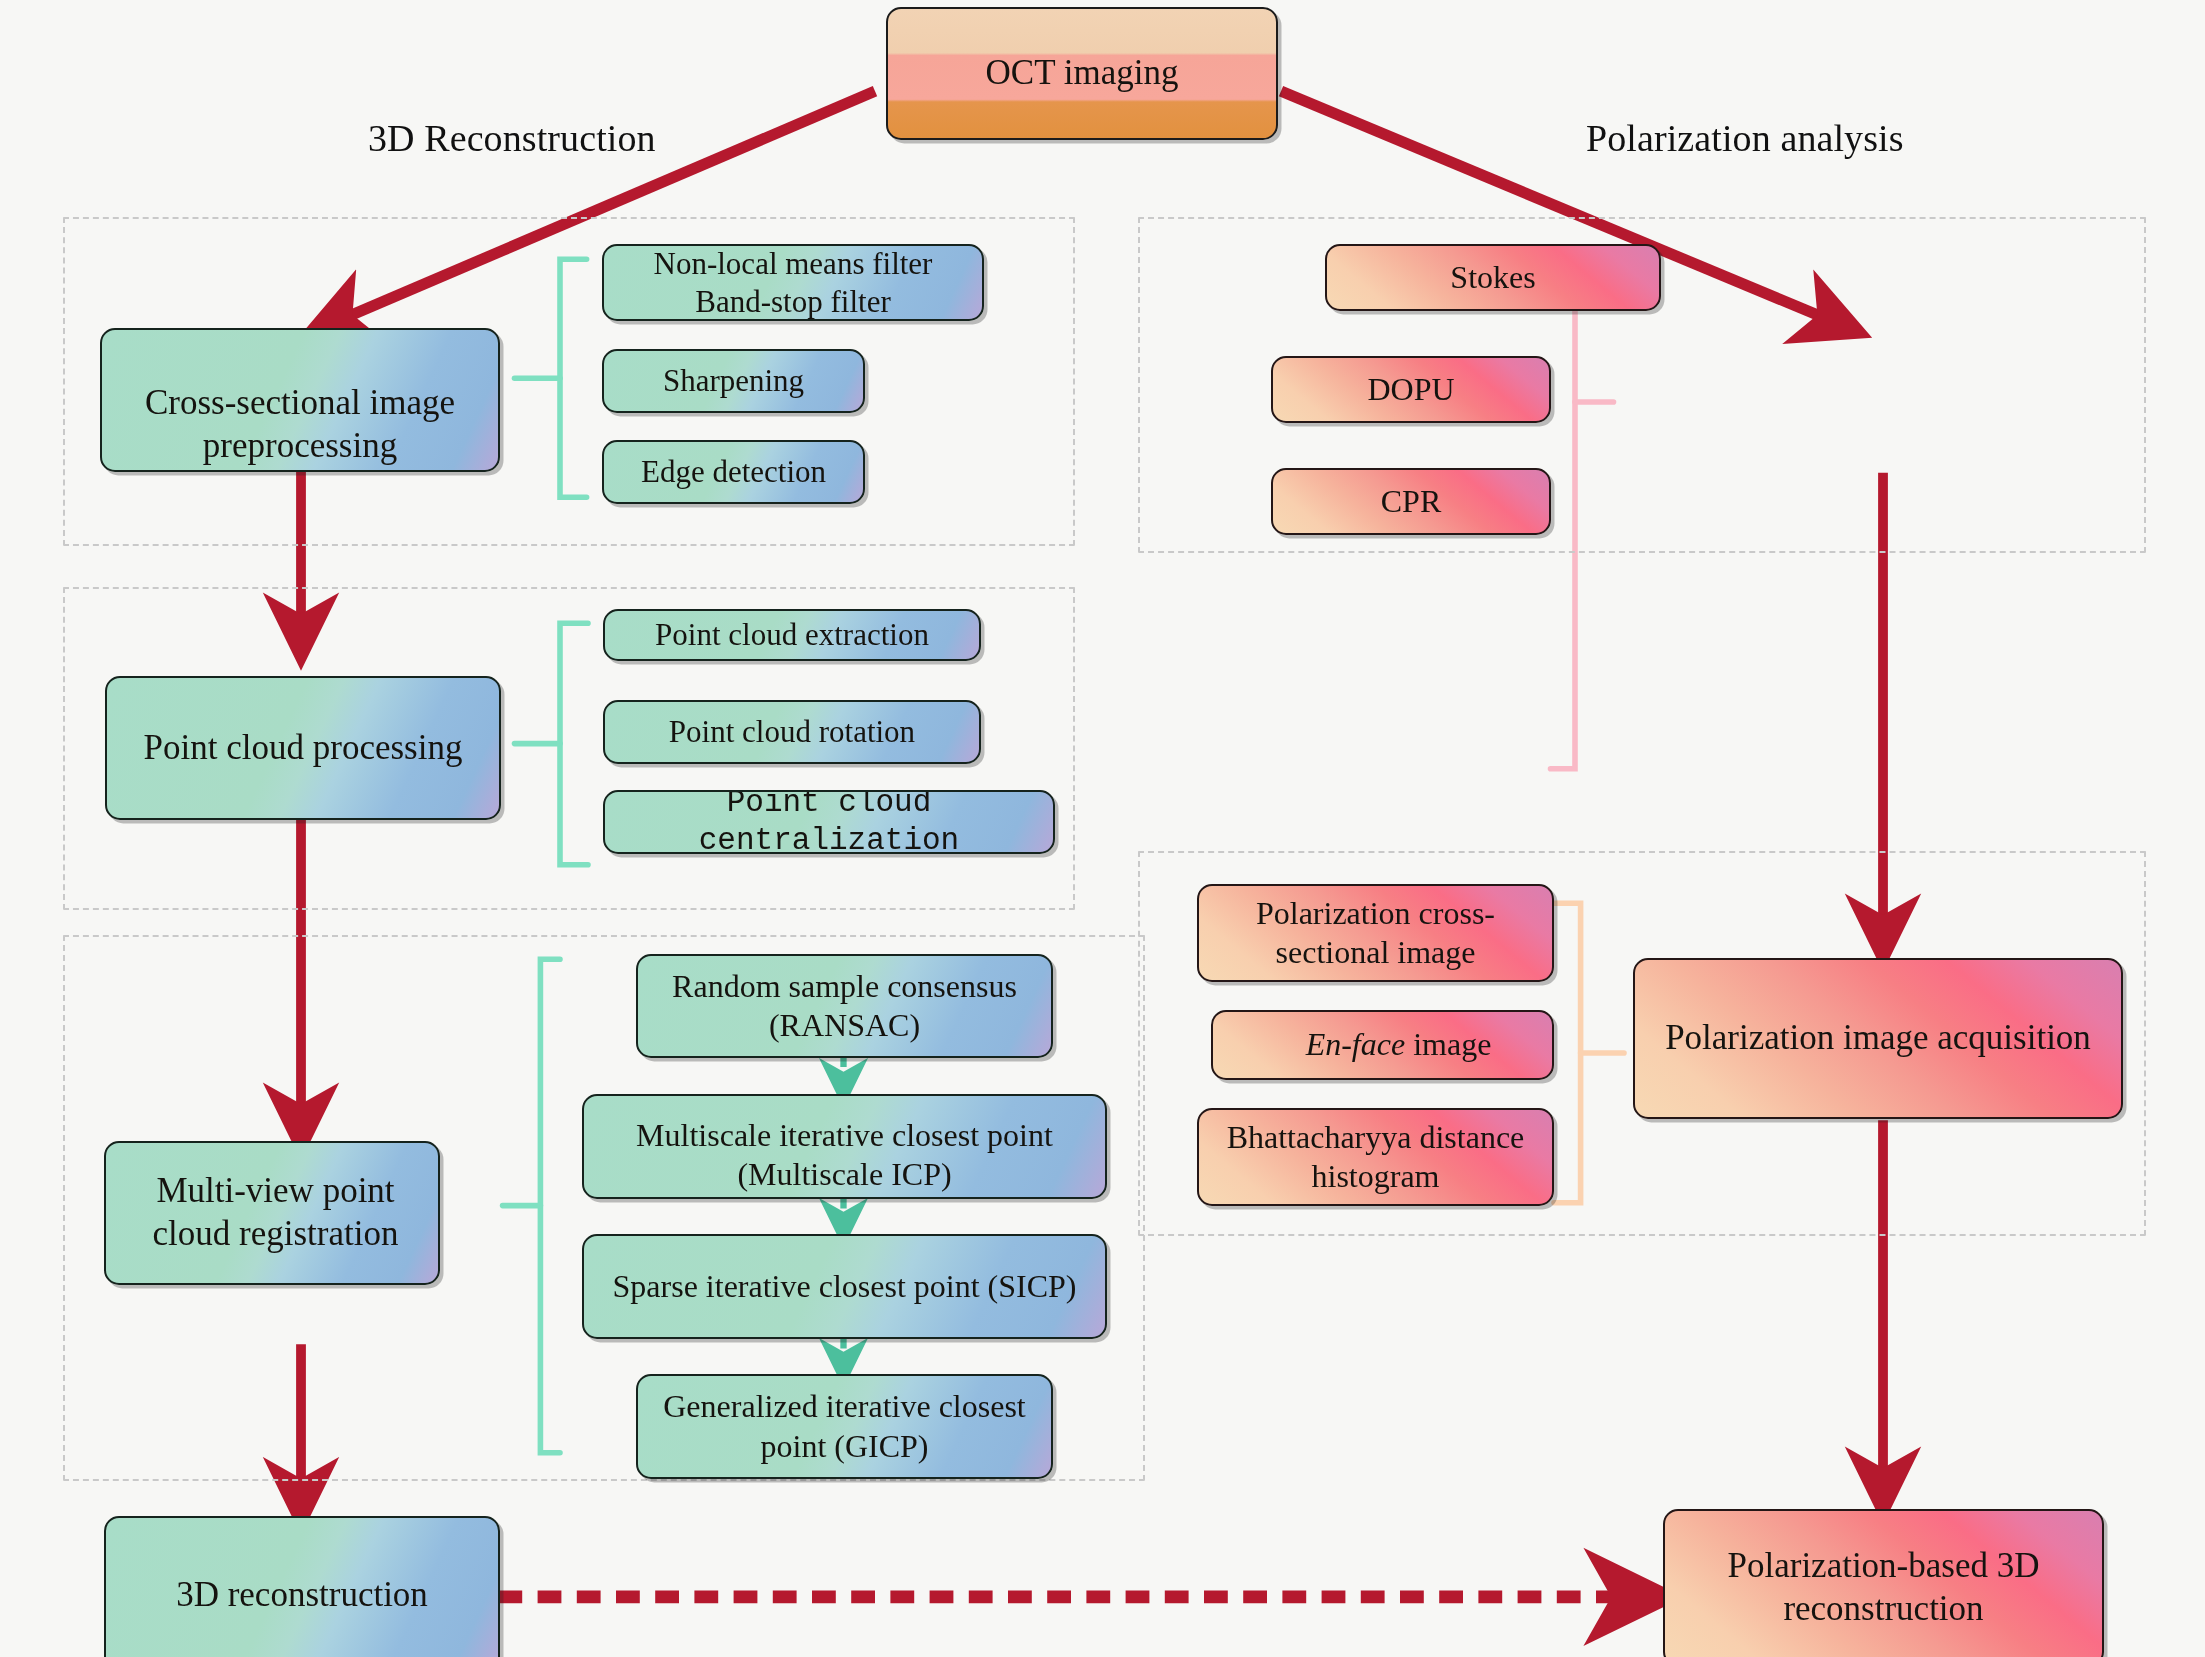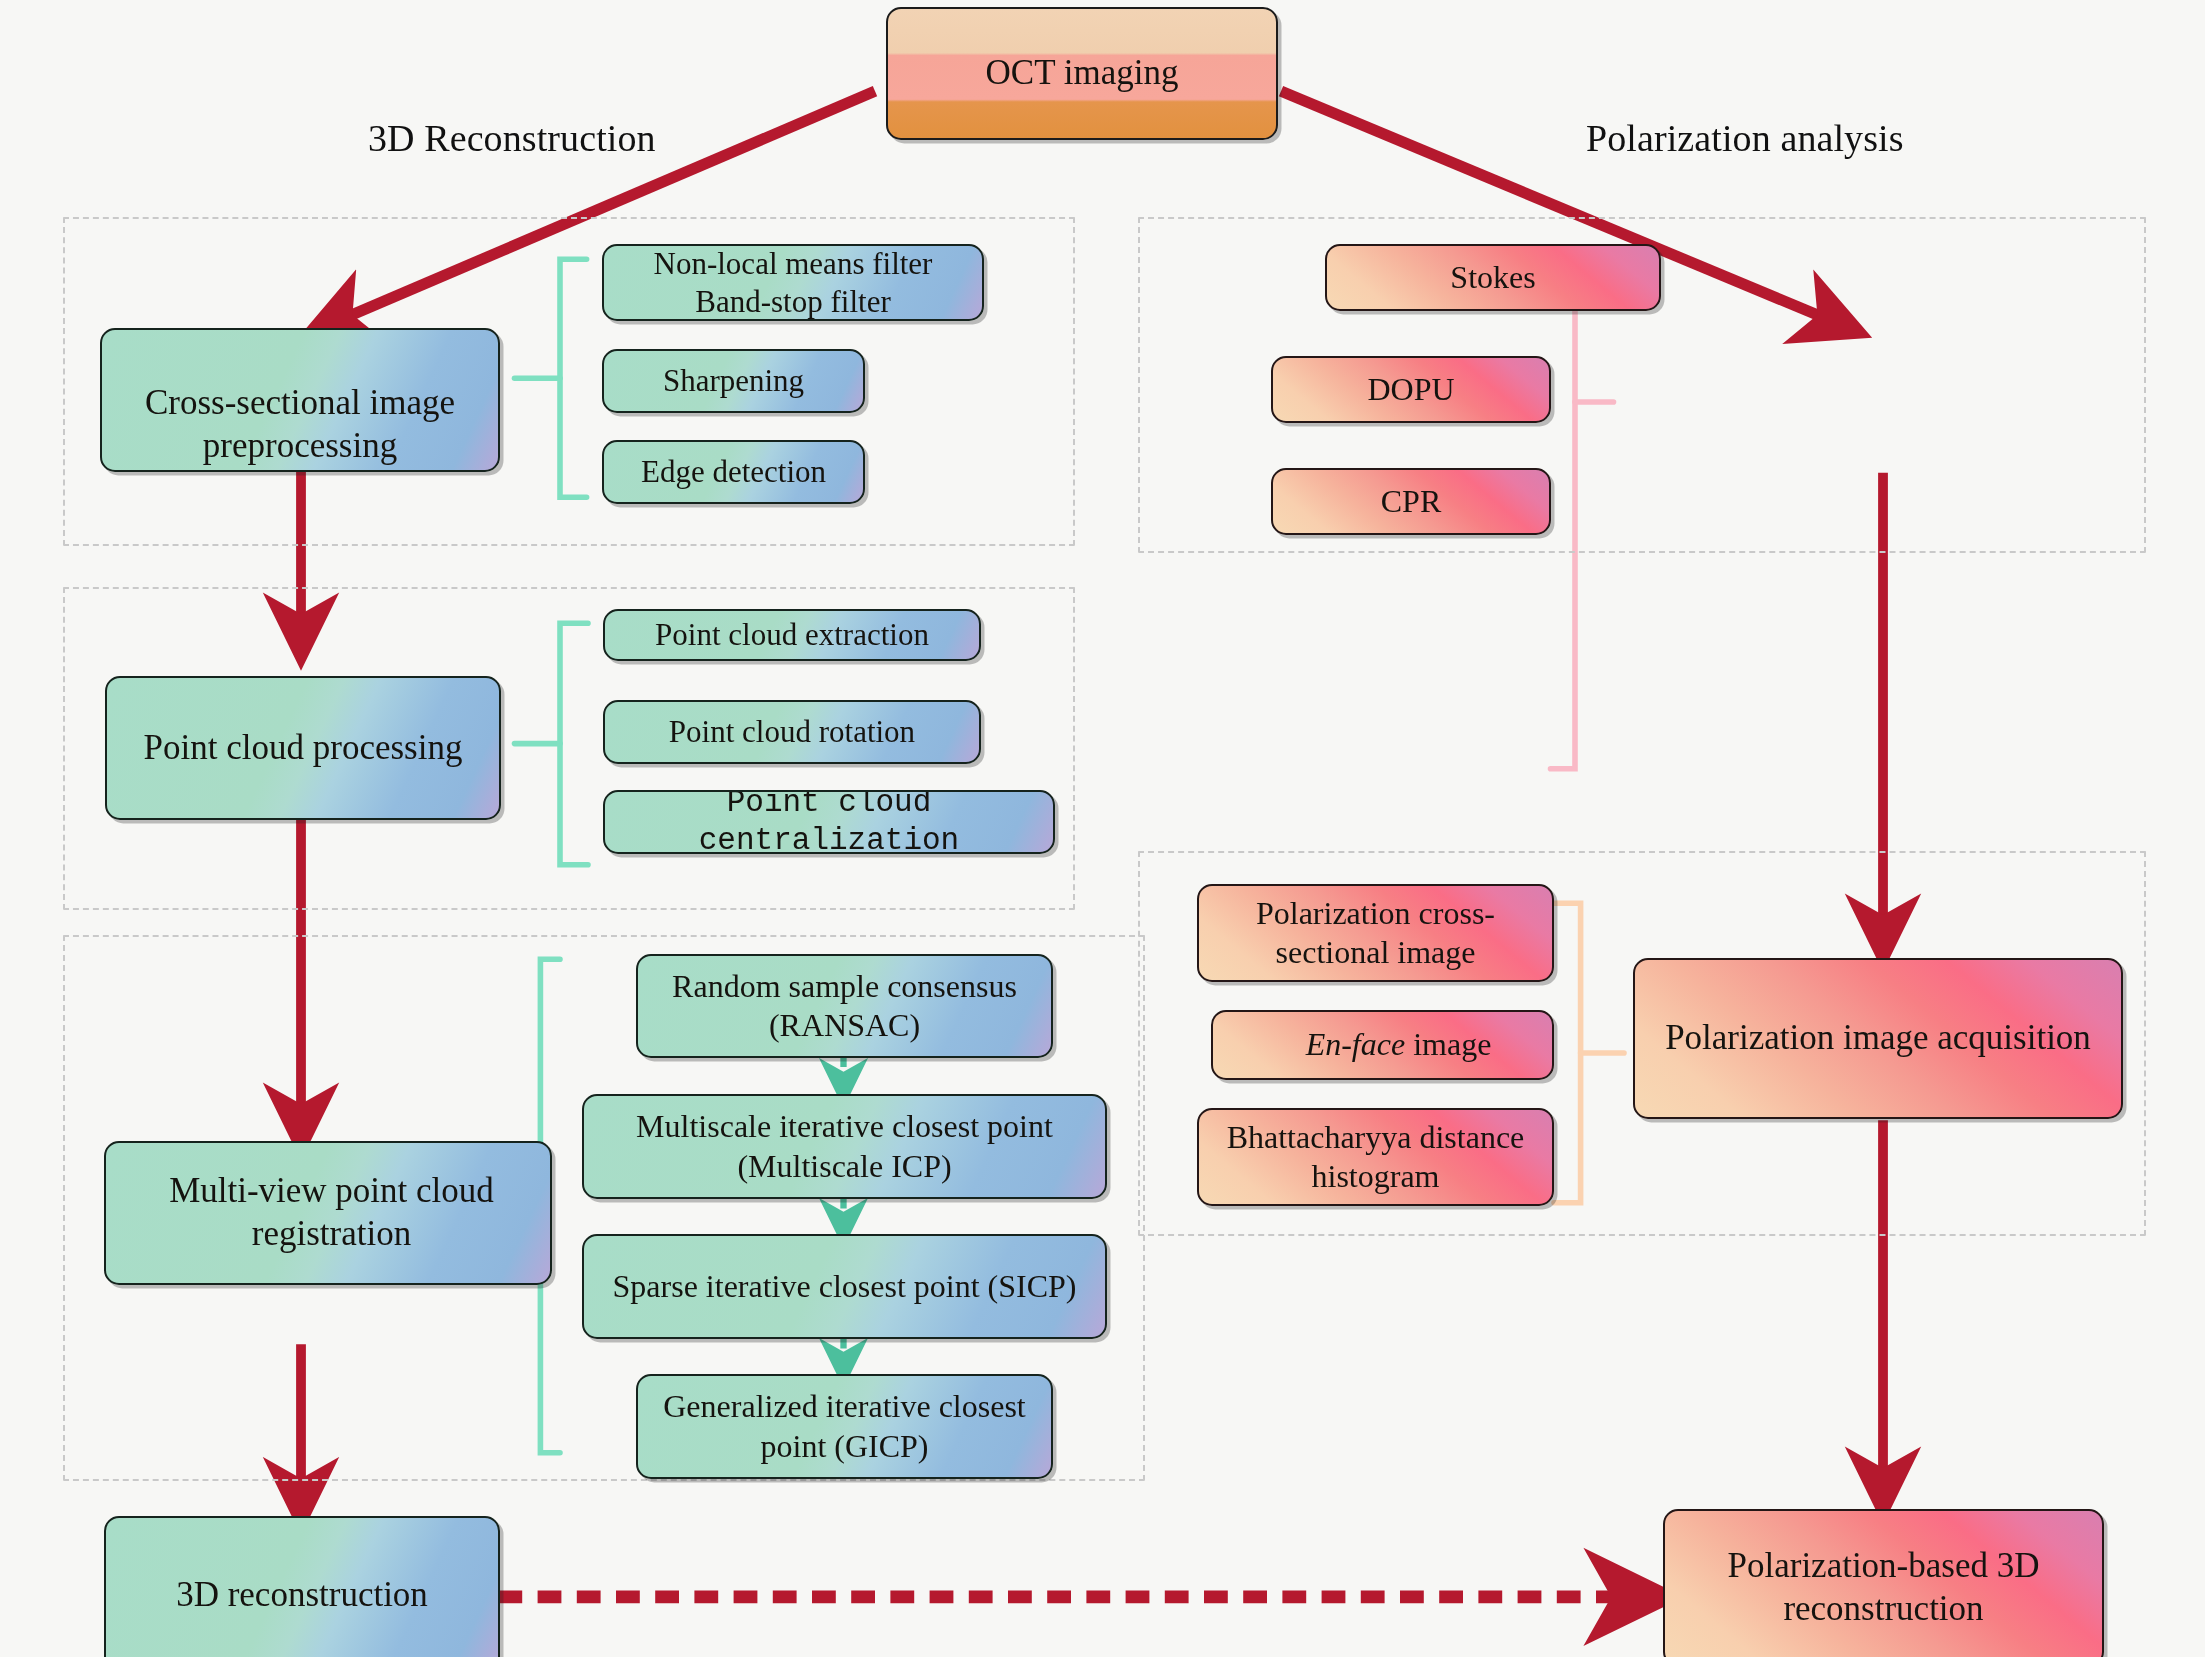--- a/index.html
+++ b/index.html
@@ -200,21 +200,21 @@
   </div>
 
   <div class="node green fs-lg" style="left:100px; top:328px; width:400px; height:144px;align-items:flex-end;">
     <span class="txt">Cross-sectional image preprocessing</span>
   </div>
 
   <div class="node green fs-lg" style="left:105px; top:676px; width:396px; height:144px;">
     <span class="txt">Point cloud processing</span>
   </div>
 
-  <div class="node green fs-lg" style="left:104px; top:1141px; width:448px; height:144px;padding-left:14px;">
+  <div class="node green fs-lg" style="left:104px; top:1141px; width:336px; height:144px;padding-left:14px;">
     <span class="txt">Multi-view point cloud registration</span>
   </div>
 
   <div class="node green fs-lg" style="left:104px; top:1516px; width:396px; height:158px;">
     <span class="txt">3D reconstruction</span>
   </div>
 
   <div class="node green fs-sm" style="left:602px; top:244px; width:382px; height:77px; white-space:pre-line;">
     <span class="txt">Non-local means filter
 Band-stop filter</span>
@@ -232,21 +232,21 @@
   <div class="node green fs-sm" style="left:603px; top:700px; width:378px; height:64px;">
     <span class="txt">Point cloud rotation</span>
   </div>
   <div class="node green fs-sm" style="left:603px; top:790px; width:452px; height:64px;font-family:Liberation Mono, monospace;">
     <span class="txt">Point cloud centralization</span>
   </div>
 
   <div class="node green fs-md" style="left:636px; top:954px; width:417px; height:104px;">
     <span class="txt">Random sample consensus (RANSAC)</span>
   </div>
-  <div class="node green fs-md" style="left:582px; top:1094px; width:525px; height:105px;">
+  <div class="node green fs-md" style="left:582px; top:1094px; width:525px; height:105px;align-items:flex-end;">
     <span class="txt">Multiscale iterative closest point (Multiscale ICP)</span>
   </div>
   <div class="node green fs-md" style="left:582px; top:1234px; width:525px; height:105px;">
     <span class="txt">Sparse iterative closest point (SICP)</span>
   </div>
   <div class="node green fs-md" style="left:636px; top:1374px; width:417px; height:105px;">
     <span class="txt">Generalized iterative closest point (GICP)</span>
   </div>
 
 

